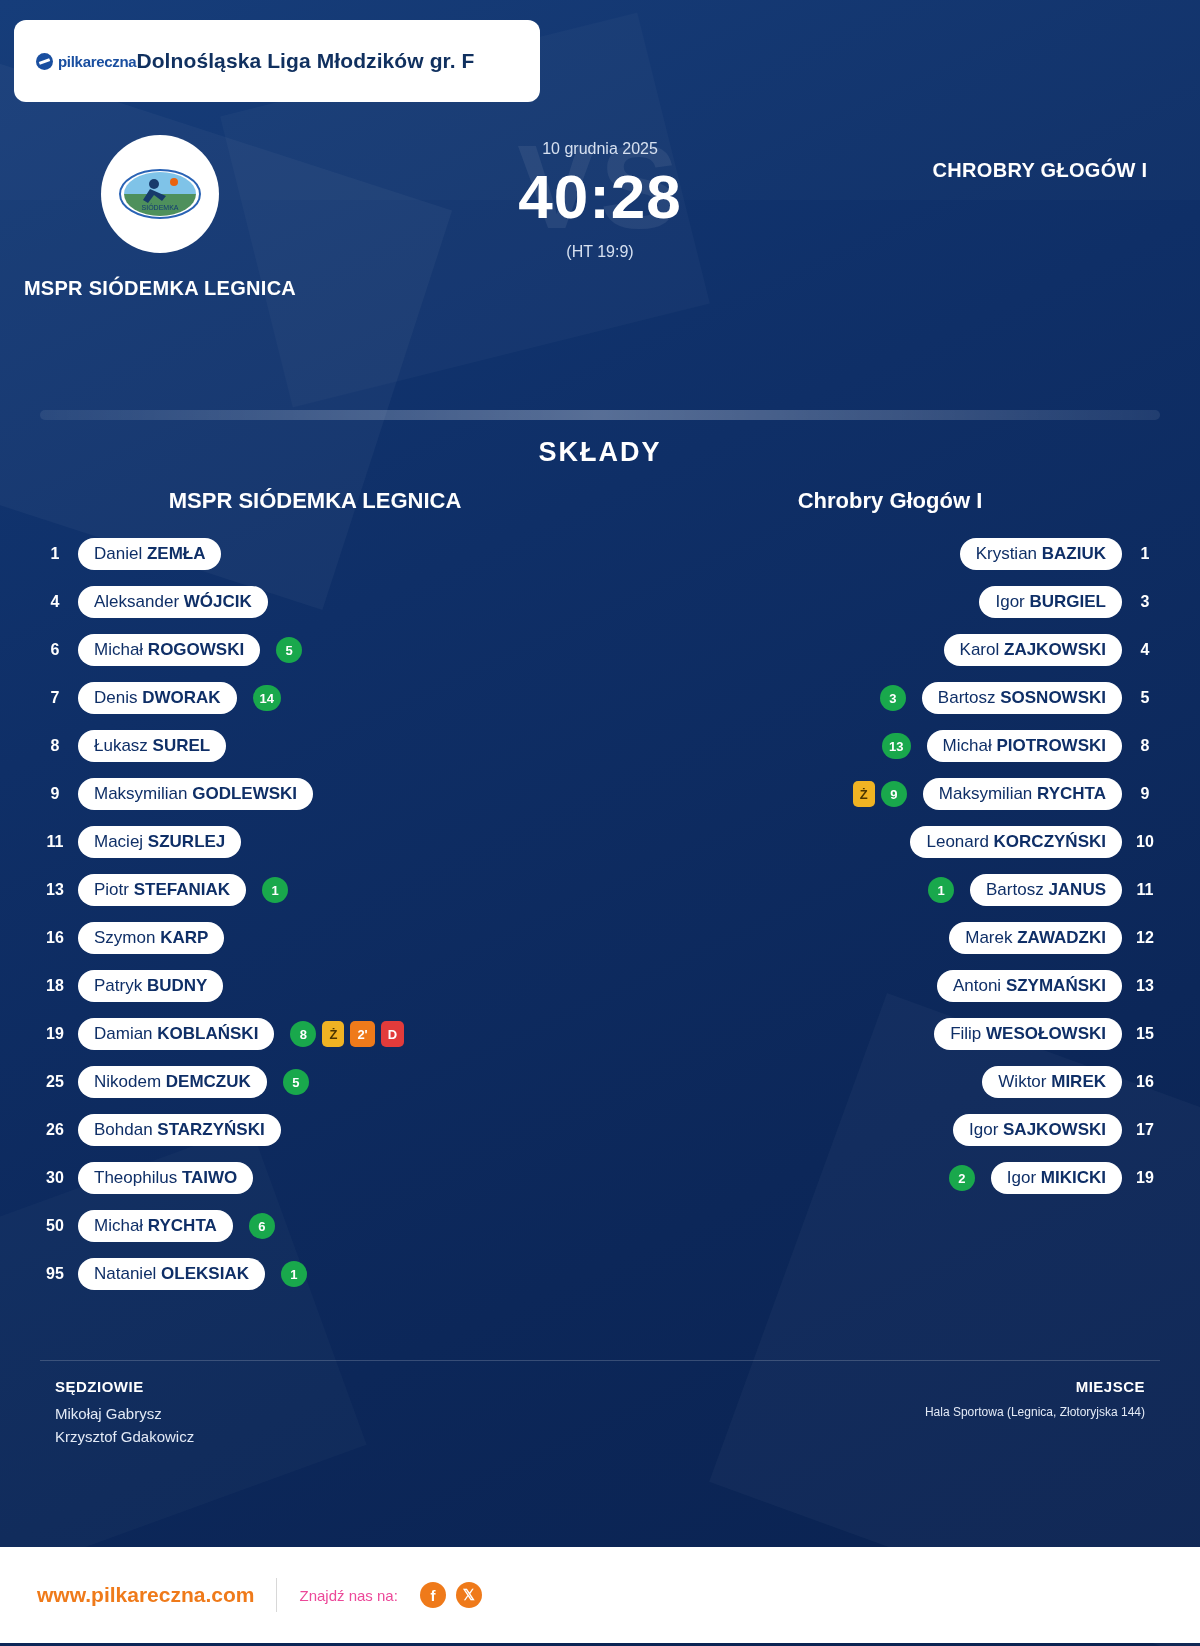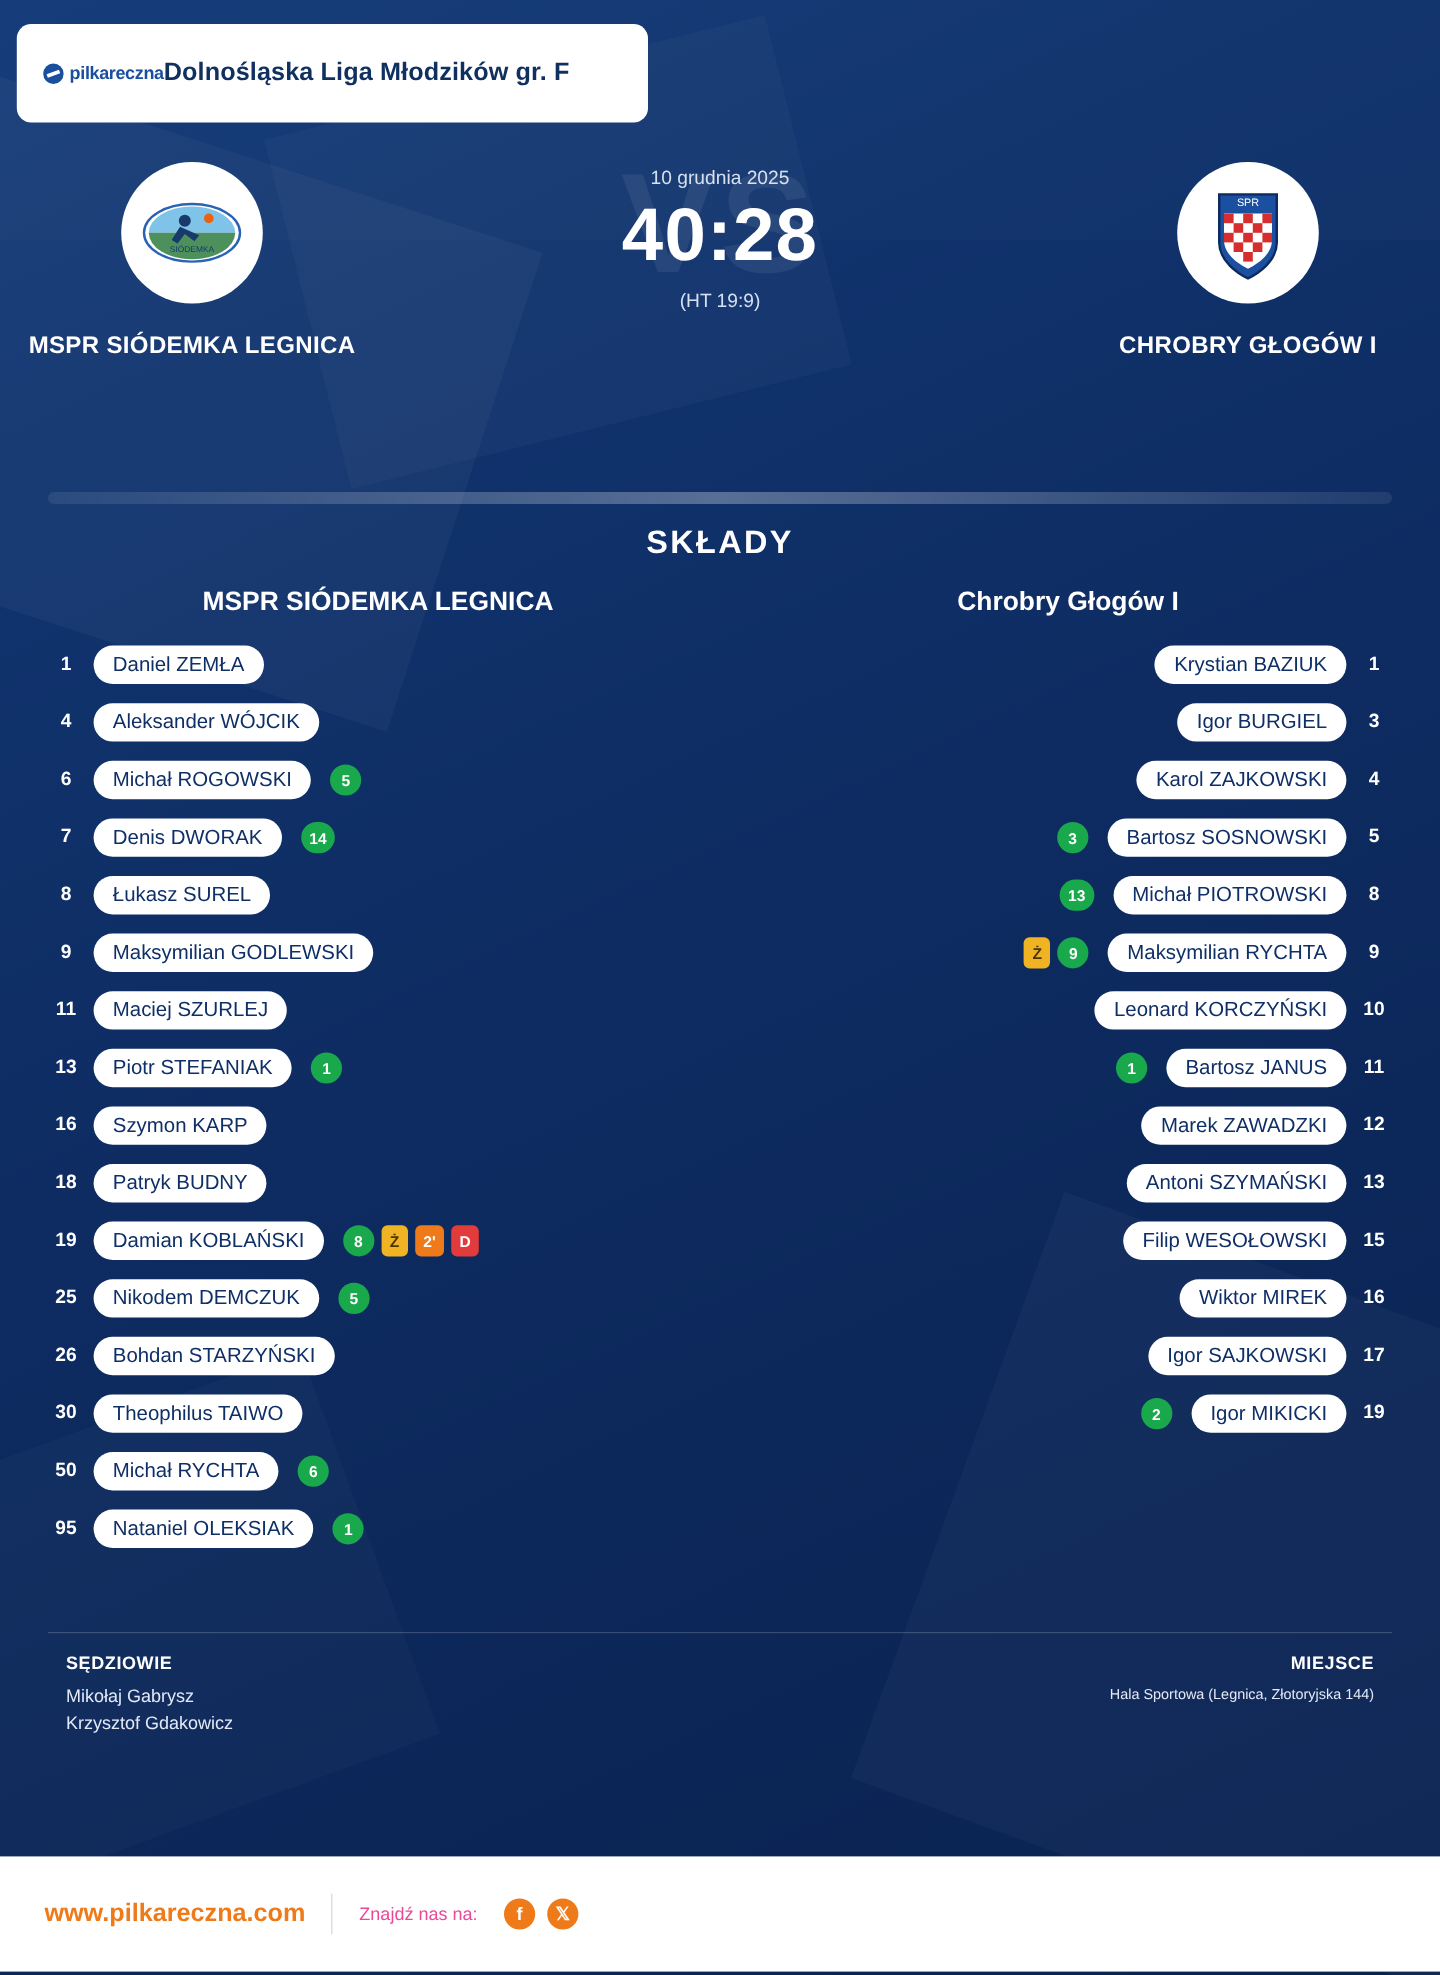--- a/index.html
+++ b/index.html
@@ -154,21 +154,21 @@
     flex: 0 0 30px;
   }
   .pill {
     background: #fff;
     border-radius: 17px;
     padding: 6px 16px;
     font-size: 17px;
     color: #0f2f67;
     white-space: nowrap;
   }
-  .pill b { font-weight: normal; margin-top: 24px; }
+  .pill b { font-weight: bold; margin-top: 24px; }
   .pill .first { font-weight: normal; }
   .badges { display: flex; align-items: center; gap: 6px; margin-left: 8px; }
   .col.right .badges { margin-left: 0; margin-right: 8px; flex-direction: row-reverse; }
   .badge {
     display: inline-flex; align-items: center; justify-content: center;
     min-width: 26px; height: 26px;
     border-radius: 13px;
     font-size: 13px;
     font-weight: bold;
     color: #fff;
@@ -248,40 +248,20 @@
         <circle cx="40" cy="36" r="5" fill="#173a6b"></circle>
         <path d="M36 41 l-7 11 l5 3 l6 -8 l8 6 l4 -5 z" fill="#173a6b"></path>
         <circle cx="60" cy="34" r="4" fill="#e8620f"></circle>
         <text x="46" y="62" font-size="7" text-anchor="middle" fill="#123a72" font-family="Liberation Sans, sans-serif">SIÓDEMKA</text>
       </svg>
     </div>
     <div class="team-name">MSPR SIÓDEMKA LEGNICA</div>
   </div>
 
   <div class="team right">
-    <div class="crest">
-      <svg width="92" height="92" viewBox="0 0 92 92" aria-hidden="true">
-        <path d="M22 14 h48 v40 c0 16 -16 26 -24 30 c-8 -4 -24 -14 -24 -30 z" fill="#1b4fa0" stroke="#0d2a5e" stroke-width="2"></path>
-        <path d="M26 30 h40 v22 c0 12 -12 20 -20 24 c-8 -4 -20 -12 -20 -24 z" fill="#ffffff"></path>
-        <g fill="#d62d2d">
-          <rect x="26" y="30" width="8" height="8"></rect>
-            <rect x="42" y="30" width="8" height="8"></rect>
-            <rect x="58" y="30" width="8" height="8"></rect>
-          <rect x="34" y="38" width="8" height="8"></rect>
-            <rect x="50" y="38" width="8" height="8"></rect>
-          <rect x="26" y="46" width="8" height="8"></rect>
-            <rect x="42" y="46" width="8" height="8"></rect>
-            <rect x="58" y="46" width="8" height="8"></rect>
-          <rect x="34" y="54" width="8" height="8"></rect>
-            <rect x="50" y="54" width="8" height="8"></rect>
-          <rect x="42" y="62" width="8" height="8"></rect>
-        </g>
-        <text x="46" y="24" font-size="9" text-anchor="middle" fill="#ffffff" font-family="Liberation Sans, sans-serif">SPR</text>
-      </svg>
-    </div>
     <div class="team-name">CHROBRY GŁOGÓW I</div>
   </div>
 
   <div class="divider"></div>
   <div class="section-title">SKŁADY</div>
 
   <div class="lineups">
     <div class="col left">
       <div class="col-title">MSPR SIÓDEMKA LEGNICA</div>
       <div id="home-rows">

